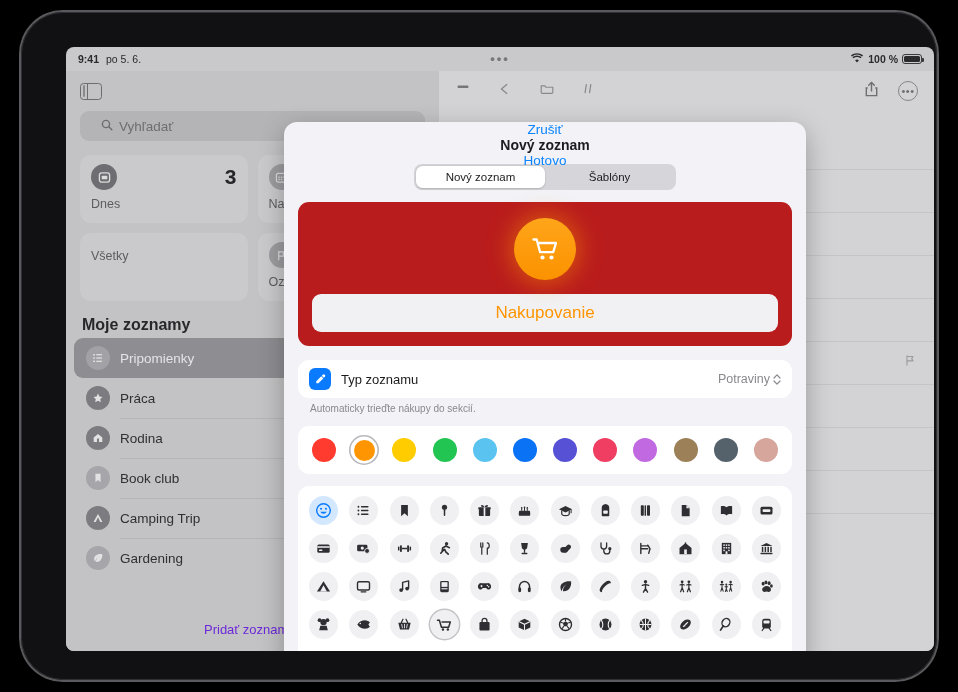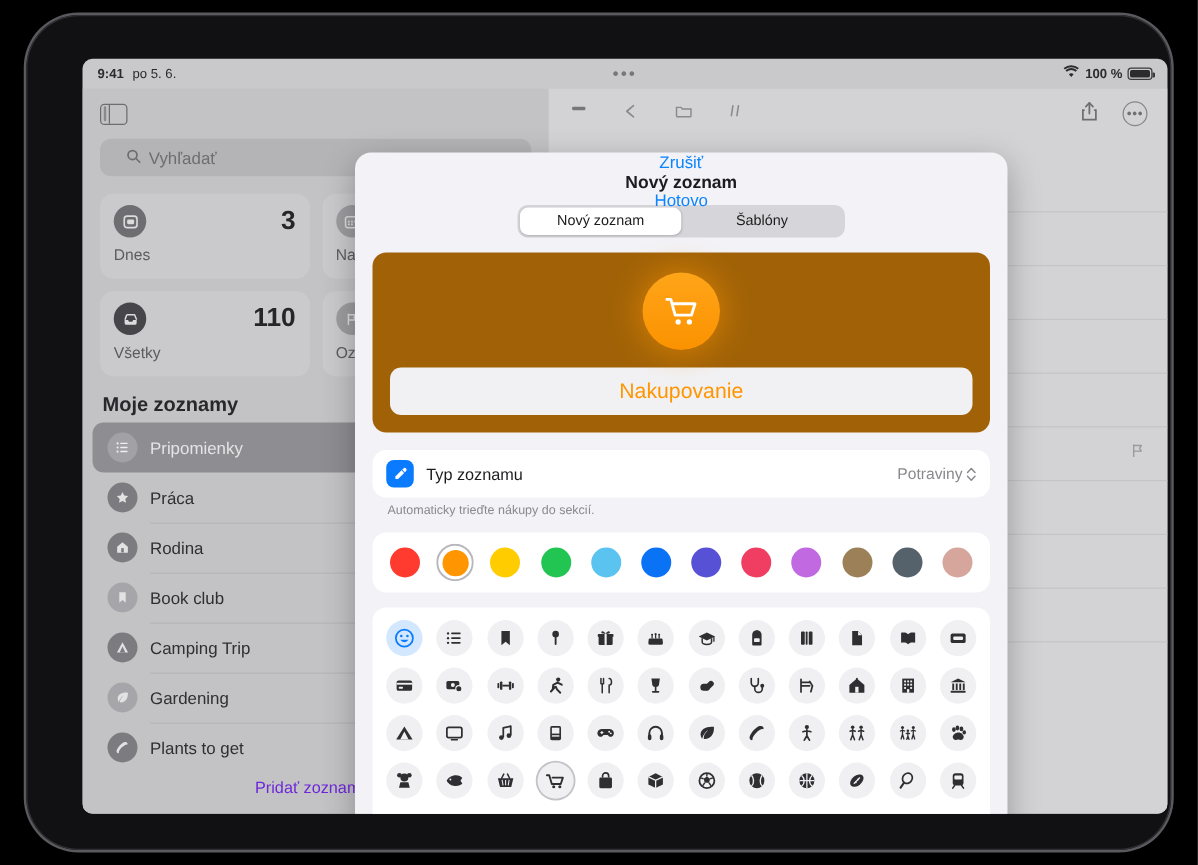--- a/index.html
+++ b/index.html
@@ -180,21 +180,21 @@
     background: #d6d6da; border-radius: 8px;
     display: flex; padding: 2px;
   }
   .seg {
     flex: 1; display: flex; align-items: center; justify-content: center;
     font-size: 11.5px; color: #1c1c1e; border-radius: 6.5px;
   }
   .seg.active { background: #ffffff; box-shadow: 0 0.5px 2px rgba(0,0,0,0.18); }
 
   .sheet-body { padding: 0 14px; }
-  .card { background: #a16207; border-radius: 11px; }
+  .card { background: #b91c1c; border-radius: 11px; }
 
   .hero { padding: 16px 14px 14px; }
   .hero-icon-wrap { display: flex; justify-content: center; margin-bottom: 14px; }
   .hero-icon {
     width: 62px; height: 62px; border-radius: 50%;
     background: linear-gradient(180deg, #ffa519 0%, #fb9200 100%);
     display: flex; align-items: center; justify-content: center;
     box-shadow: 0 0 22px 5px rgba(255,153,0,0.42);
   }
   .name-field {
@@ -308,30 +308,20 @@
                         <rect x="3.6" y="8.4" width="1.5" height="1.5"></rect>
                         <rect x="6.3" y="8.4" width="1.5" height="1.5"></rect>
                       </g>
                     </svg>
                 </div>
                 <div class="smart-count"></div>
               </div>
               <div class="smart-label">Naplánované</div>
             </div>
             <div class="smart-card">
-              <div class="smart-top">
-                <div class="smart-ico dark">
-                  <svg width="13" height="13" viewBox="0 0 14 14">
-                      <path d="M1.8 7.5h3l.8 1.6h2.8l.8-1.6h3v2.6a1.6 1.6 0 0 1-1.6 1.6H3.4a1.6 1.6 0 0 1-1.6-1.6V7.5z" fill="#dcdcdd"></path>
-                      <path d="M3.6 3h6.8l1.8 4.3" fill="none" stroke="#dcdcdd" stroke-width="1.3" stroke-linejoin="round"></path>
-                      <path d="M2.2 7.3L3.6 3" fill="none" stroke="#dcdcdd" stroke-width="1.3"></path>
-                    </svg>
-                </div>
-                <div class="smart-count">110</div>
-              </div>
               <div class="smart-label">Všetky</div>
             </div>
             <div class="smart-card">
               <div class="smart-top">
                 <div class="smart-ico light">
                   <svg width="13" height="13" viewBox="0 0 14 14">
                       <path d="M4 2.5v9M4 3h6.2l-1.4 2.3L10.2 7.6H4" fill="none" stroke="#dcdcdd" stroke-width="1.3" stroke-linejoin="round" stroke-linecap="round"></path>
                     </svg>
                 </div>
                 <div class="smart-count"></div>
@@ -392,28 +382,20 @@
               </span>
               <span class="list-name">Camping Trip</span>
             </div>
             <div class="list-row">
               <span class="list-ico faded">
                 <svg width="12" height="12" viewBox="0 0 14 14">
                     <path d="M12 2.5C7 1.8 2.5 4 2.5 8c0 2 1.2 3.5 1.2 3.5S4.6 7 8 5.2C5.6 7.3 4.6 9.5 4.6 11.5c4.6.6 7.9-3.6 7.4-9z" fill="currentColor"></path>
                   </svg>
               </span>
               <span class="list-name">Gardening</span>
-            </div>
-            <div class="list-row">
-              <span class="list-ico">
-                <svg width="12" height="12" viewBox="0 0 14 14">
-                    <path d="M10.6 2.2c1 .4 1.4 1.3 1 2-1.4-.3-3.5 1-5.4 2.9C4.3 9 3.3 11 3.6 12.2c-.8.3-1.7-.2-2-1.1C.9 9.4 3.9 5.1 6.8 3c1.4-1 2.9-1.3 3.8-.8z" fill="currentColor"></path>
-                  </svg>
-              </span>
-              <span class="list-name">Plants to get</span>
             </div>
           </div>
 
           <div class="bottom-bar">
             <span class="add-list">Pridať zoznam</span>
           </div>
         </div>
 
         <div class="detail">
           <div class="detail-toolbar">

